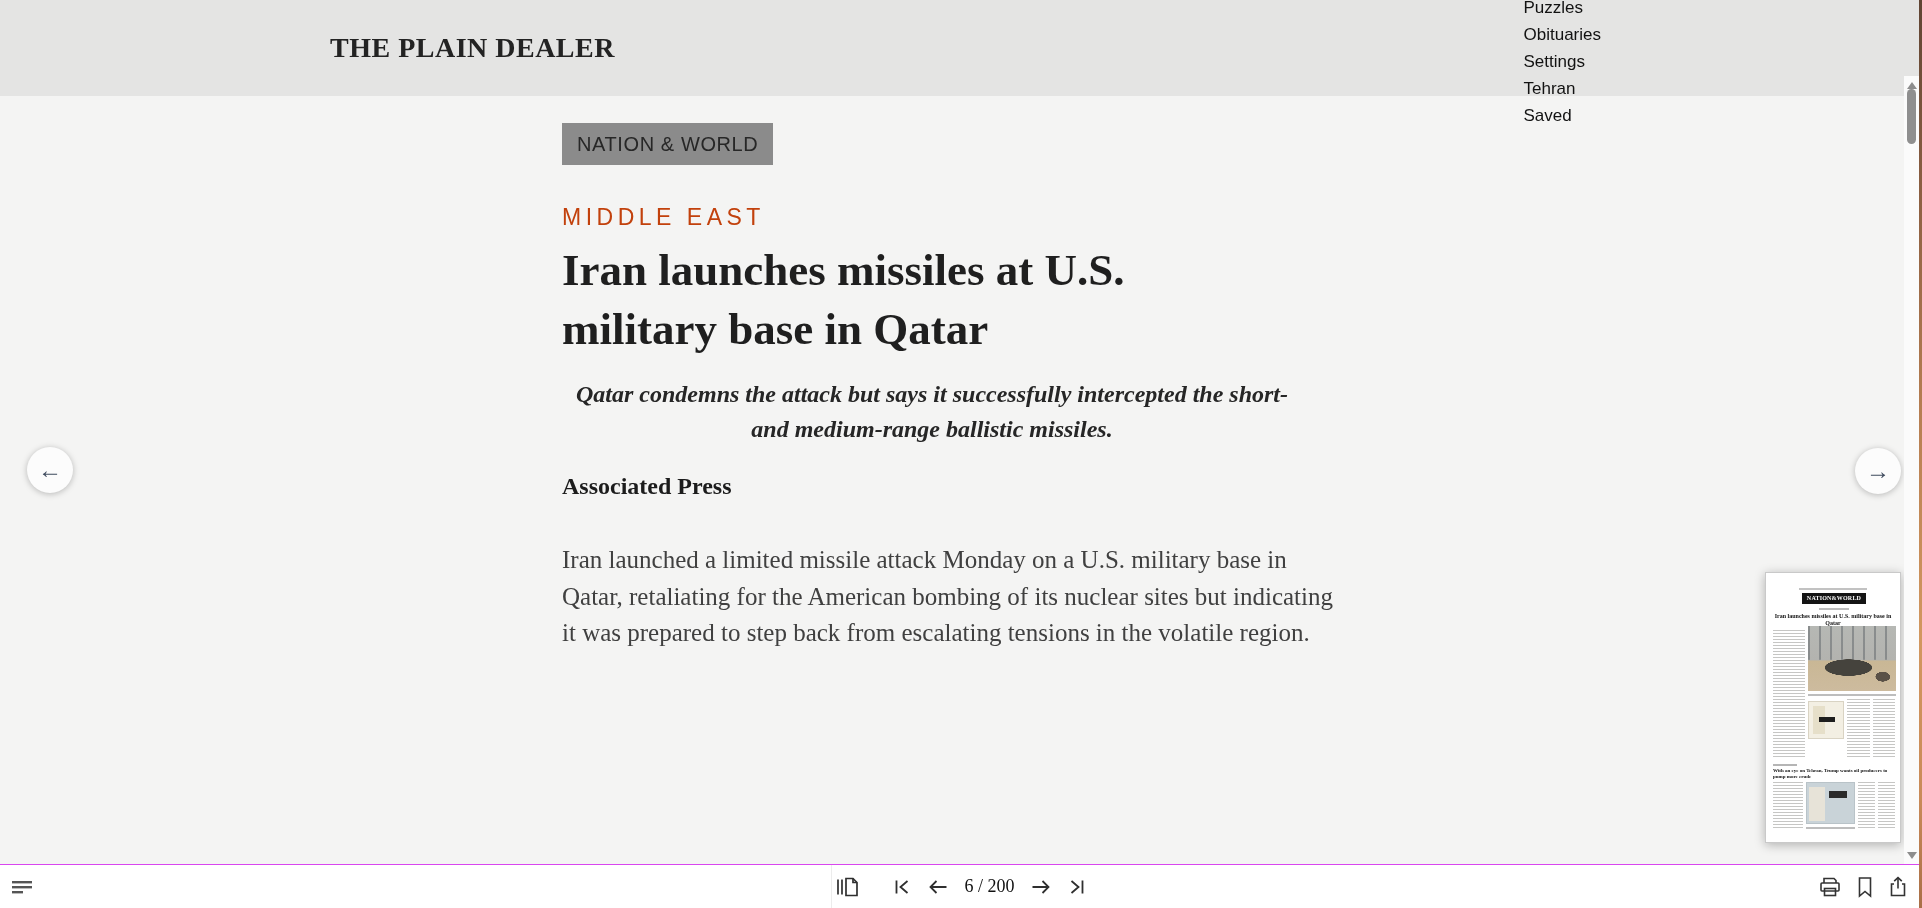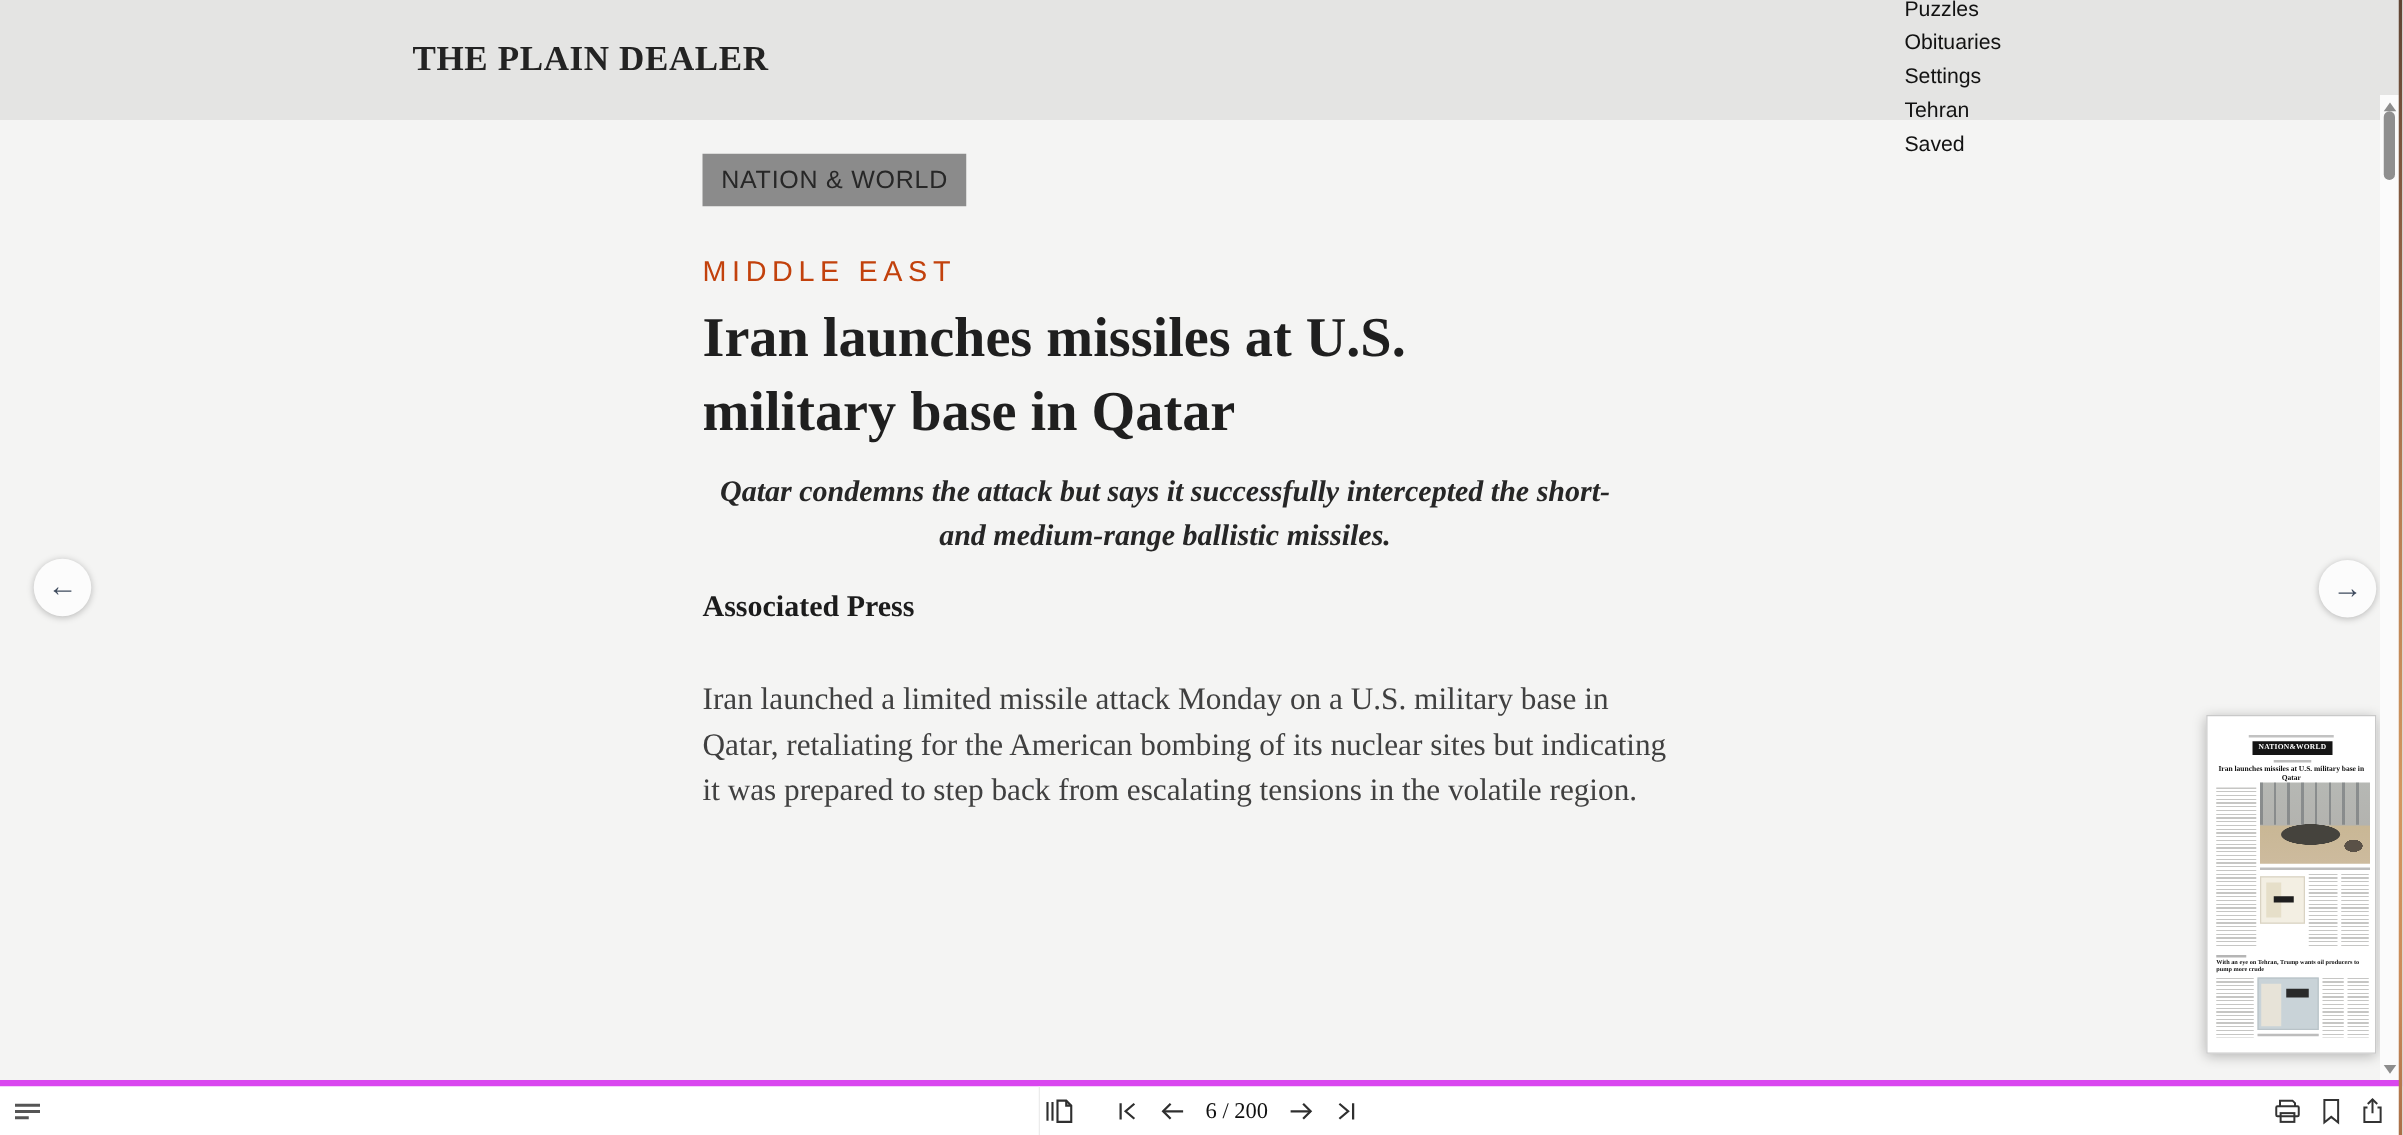--- a/index.html
+++ b/index.html
@@ -96,21 +96,21 @@
   .t-map2 { left:40px; width:49px; top:209px; height:42px;
             background:#c9d3d8; border:1px solid #b9c3c8; }
   .t-map2 .land { position:absolute; left:2px; top:4px; width:16px; height:34px; background:#e7e3d8; }
   .t-map2 .label{ position:absolute; left:22px; top:8px; width:18px; height:7px; background:#2a2a2a; }
   .t-capt2 { left:40px; width:49px; top:254px; height:2px; background:#bdbdbd; }
   .t-colB { left:92px;  width:17px; top:209px; height:48px; }
   .t-colC { left:112px; width:17px; top:209px; height:48px; }
 
   
   .toolbar { position:absolute; left:0; right:0; bottom:0; height:44px;
-             background:#ffffff; border-top:5px solid #d946ef; }
+             background:#ffffff; border-top:1px solid #d946ef; }
   .toolbar-sep { position:absolute; left:831px; top:0; bottom:0; width:1px; background:#ececec; }
   .tb-left { position:absolute; left:11px; top:0; height:100%;
              display:flex; align-items:center; }
   .pager-group { position:absolute; left:50%; transform:translateX(-50%);
                  top:0; height:100%; display:flex; align-items:center; gap:15px; }
   .pager-group .spread { margin-right:19px; }
   .tb-btn { display:flex; align-items:center; justify-content:center; cursor:pointer;
             color:#2f2f2f; background:none; border:none; padding:0; }
   .page-indicator { font-family:"Liberation Serif", serif; font-size:18px;
                     color:#101010; white-space:nowrap; }

